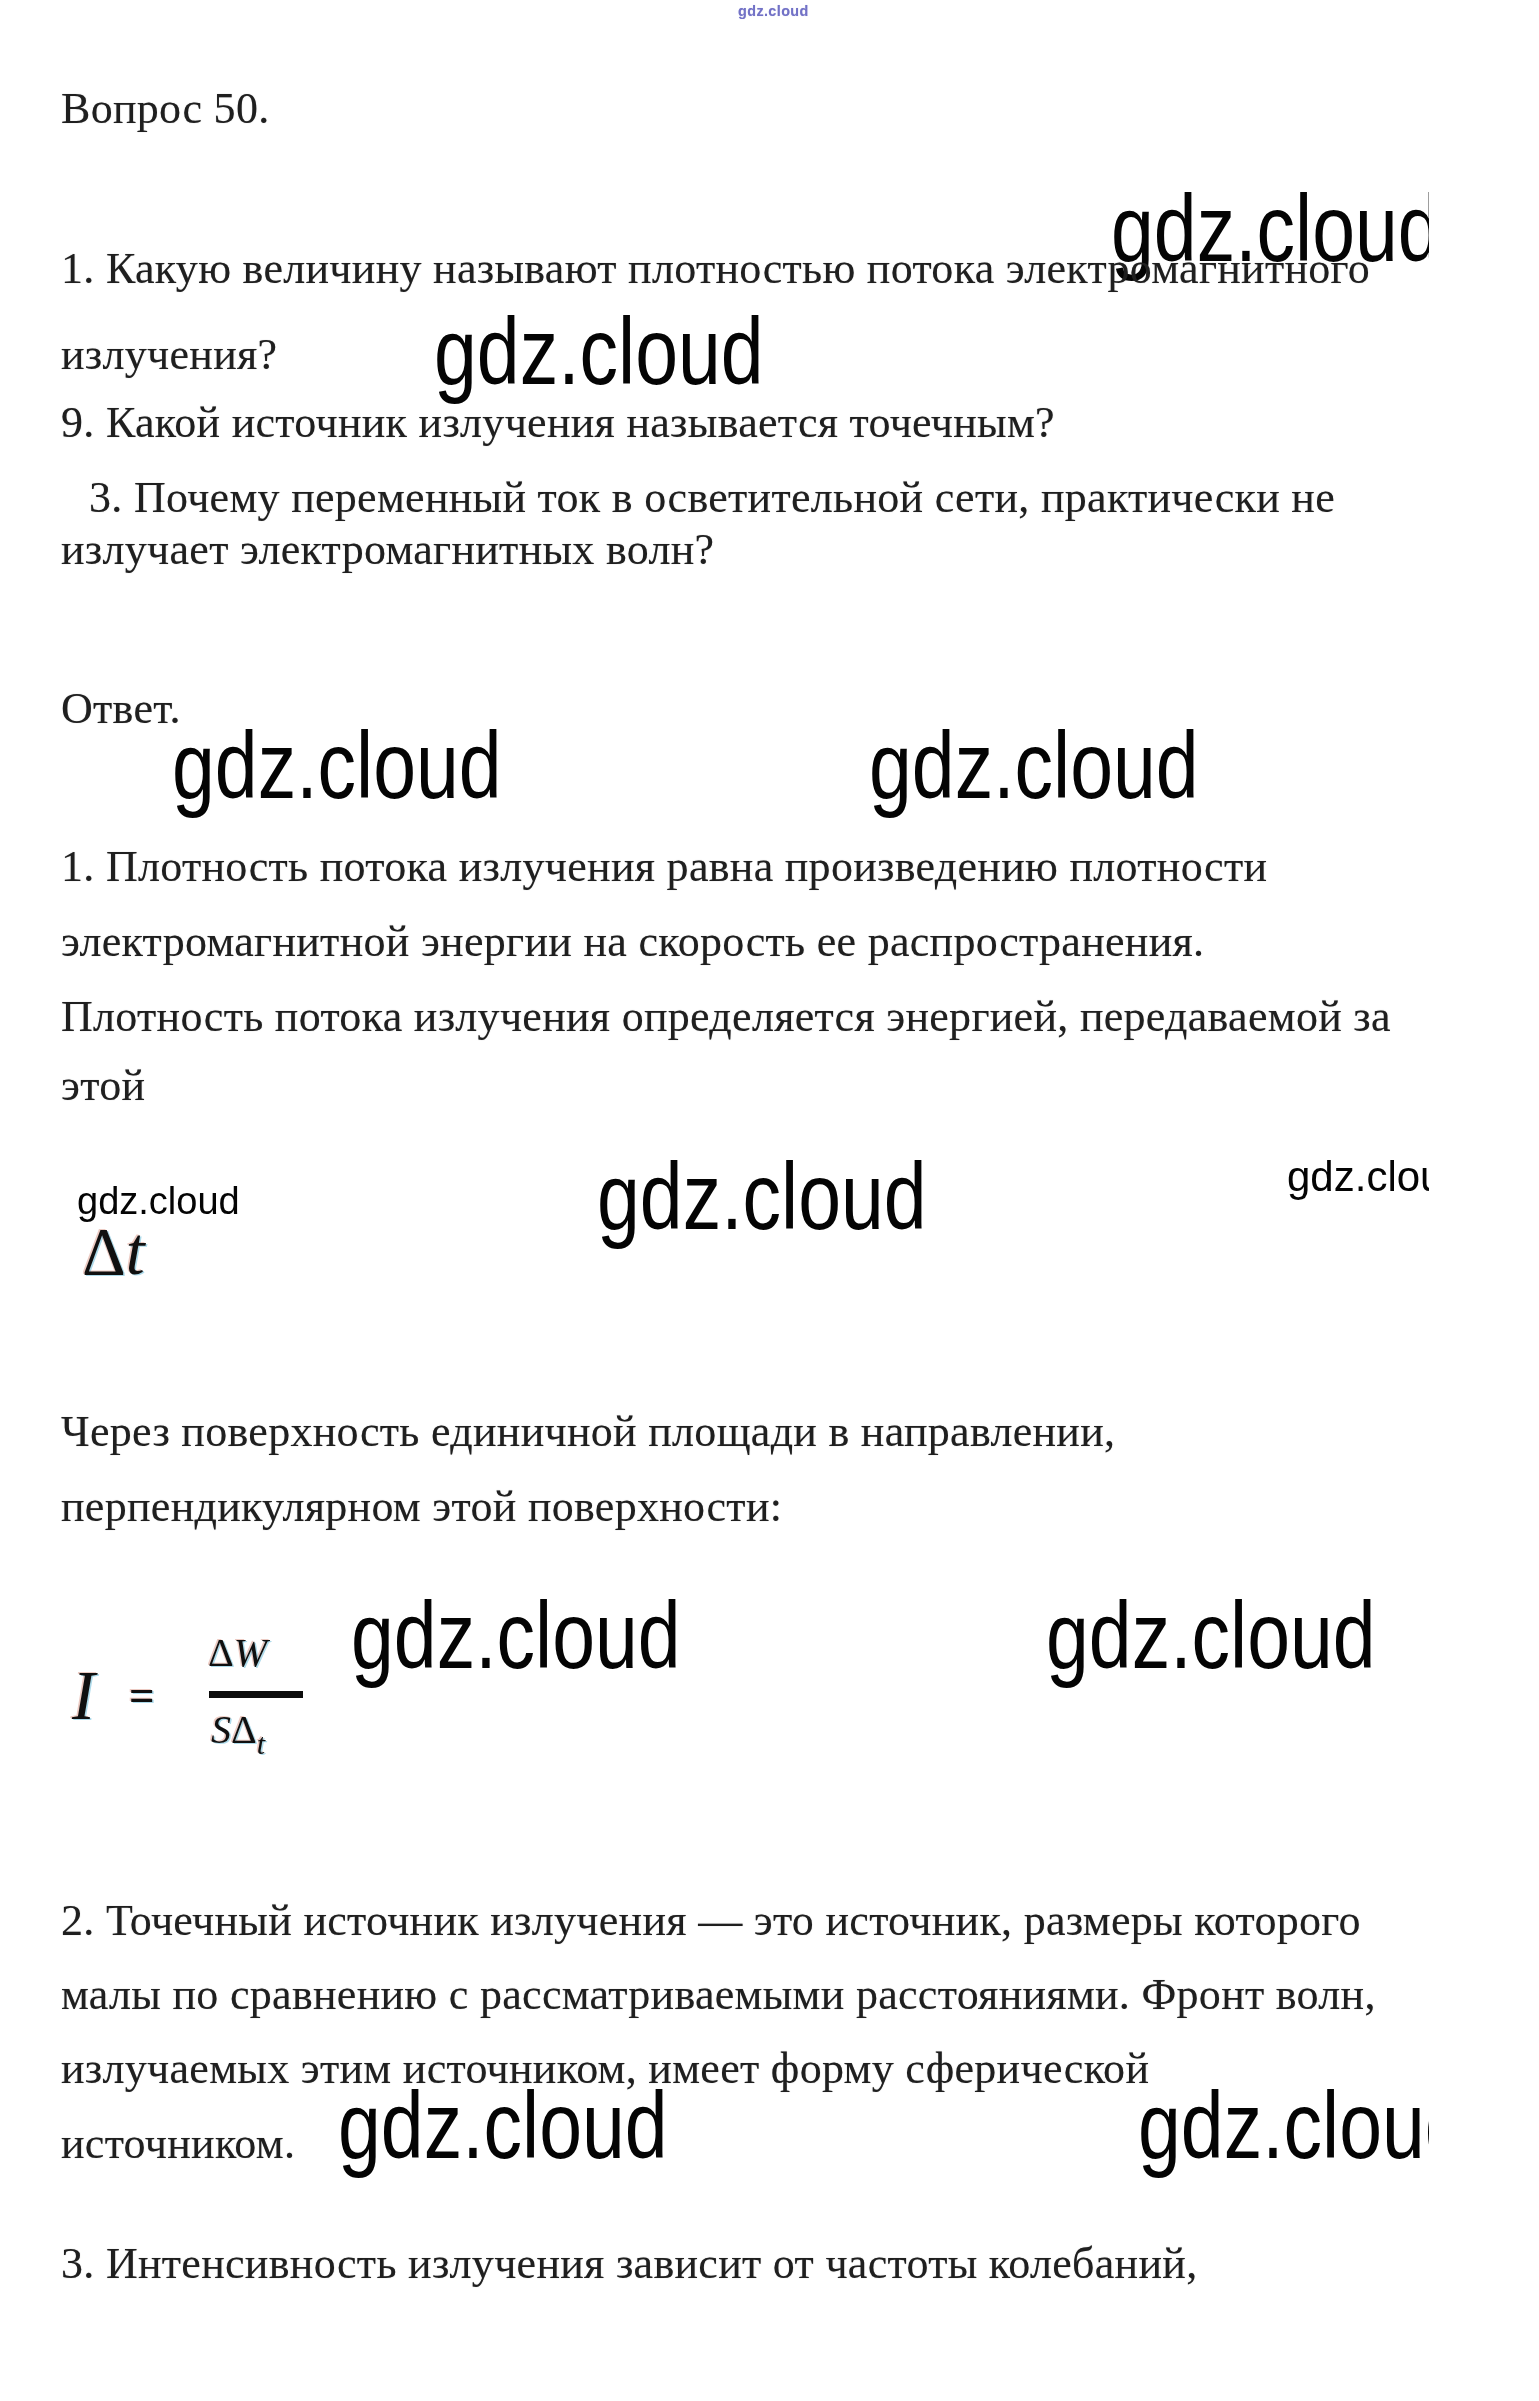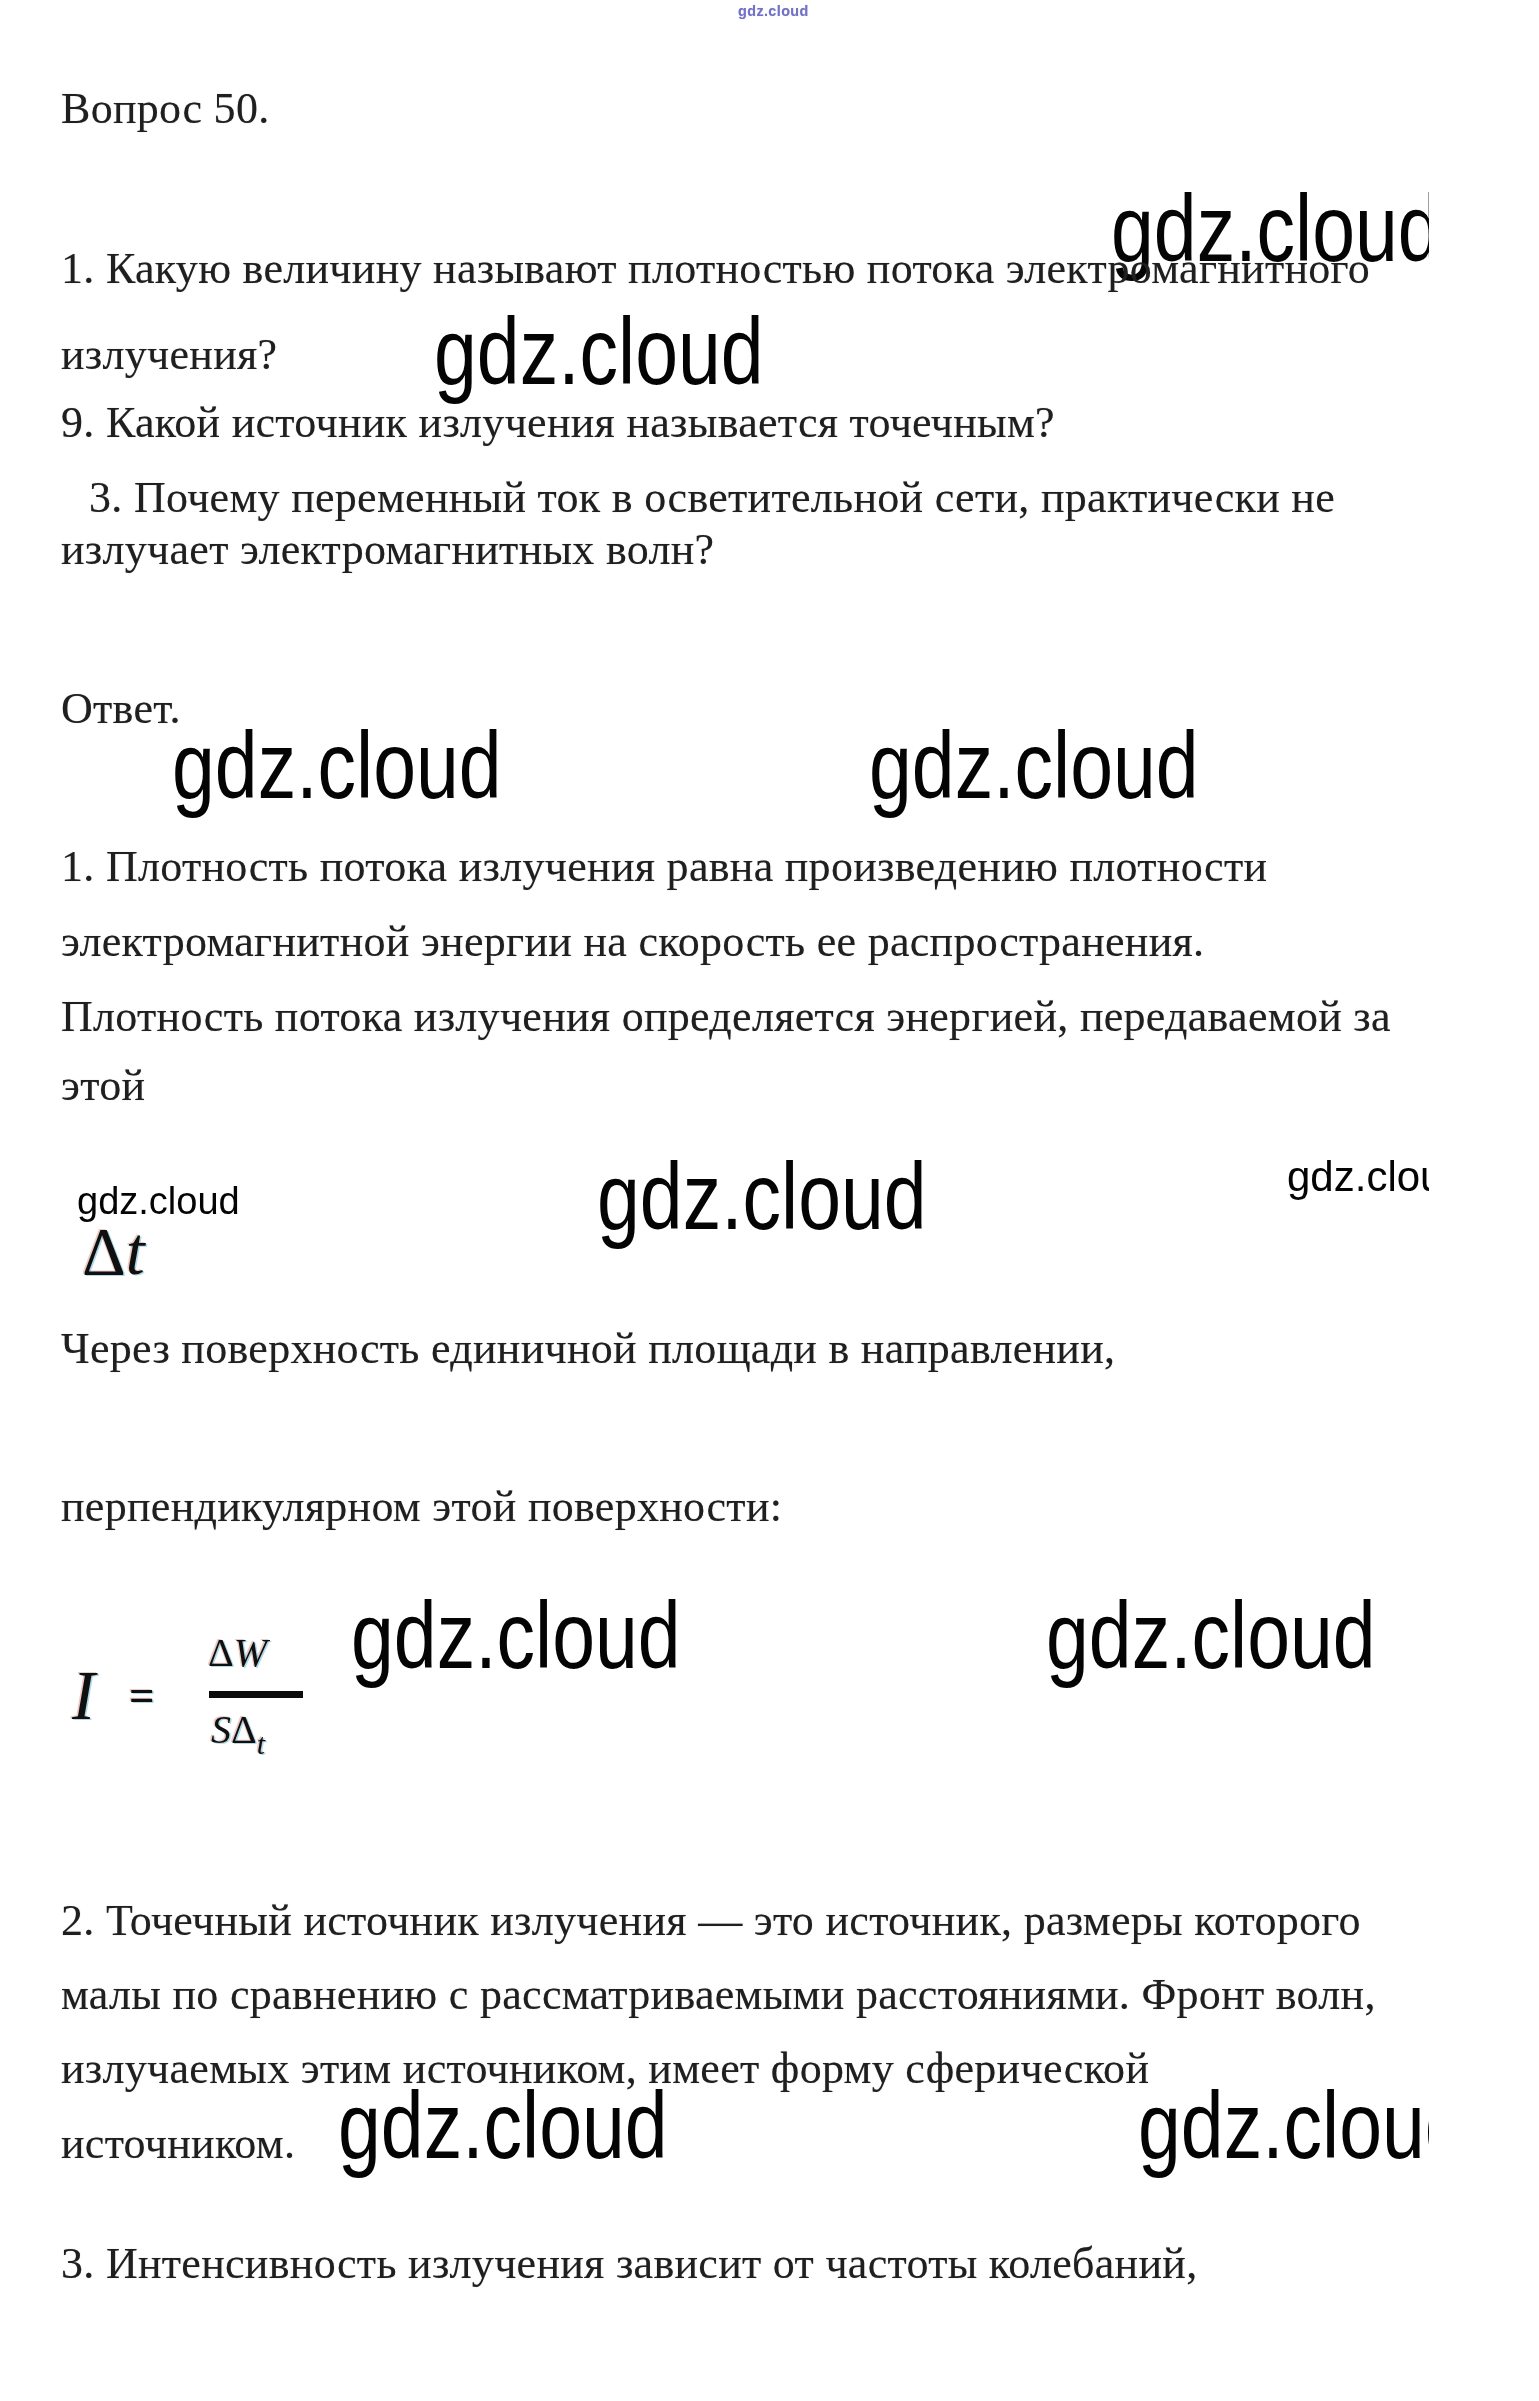--- a/index.html
+++ b/index.html
@@ -73,21 +73,21 @@
   .t-q1a{top:245px;}
   .t-q1b{top:331px;}
   .t-q2{top:399px;}
   .t-q3a{top:474px;margin-left:28px;}
   .t-q3b{top:526px;text-align:center;}
   .t-ans{top:685px;}
   .t-a1a{top:843px;}
   .t-a1b{top:918px;}
   .t-a1c{top:993px;}
   .t-a1d{top:1062px;}
-  .t-th1{top:1325px;text-align:right;}
+  .t-th1{top:1408px;text-align:right;}
   .t-th2{top:1483px;}
   .t-a2a{top:1897px;}
   .t-a2b{top:1971px;}
   .t-a2c{top:2045px;}
   .t-a2d{top:2120px;}
   .t-a3a{top:2240px;}
 </style>
 </head>
 <body>
 

